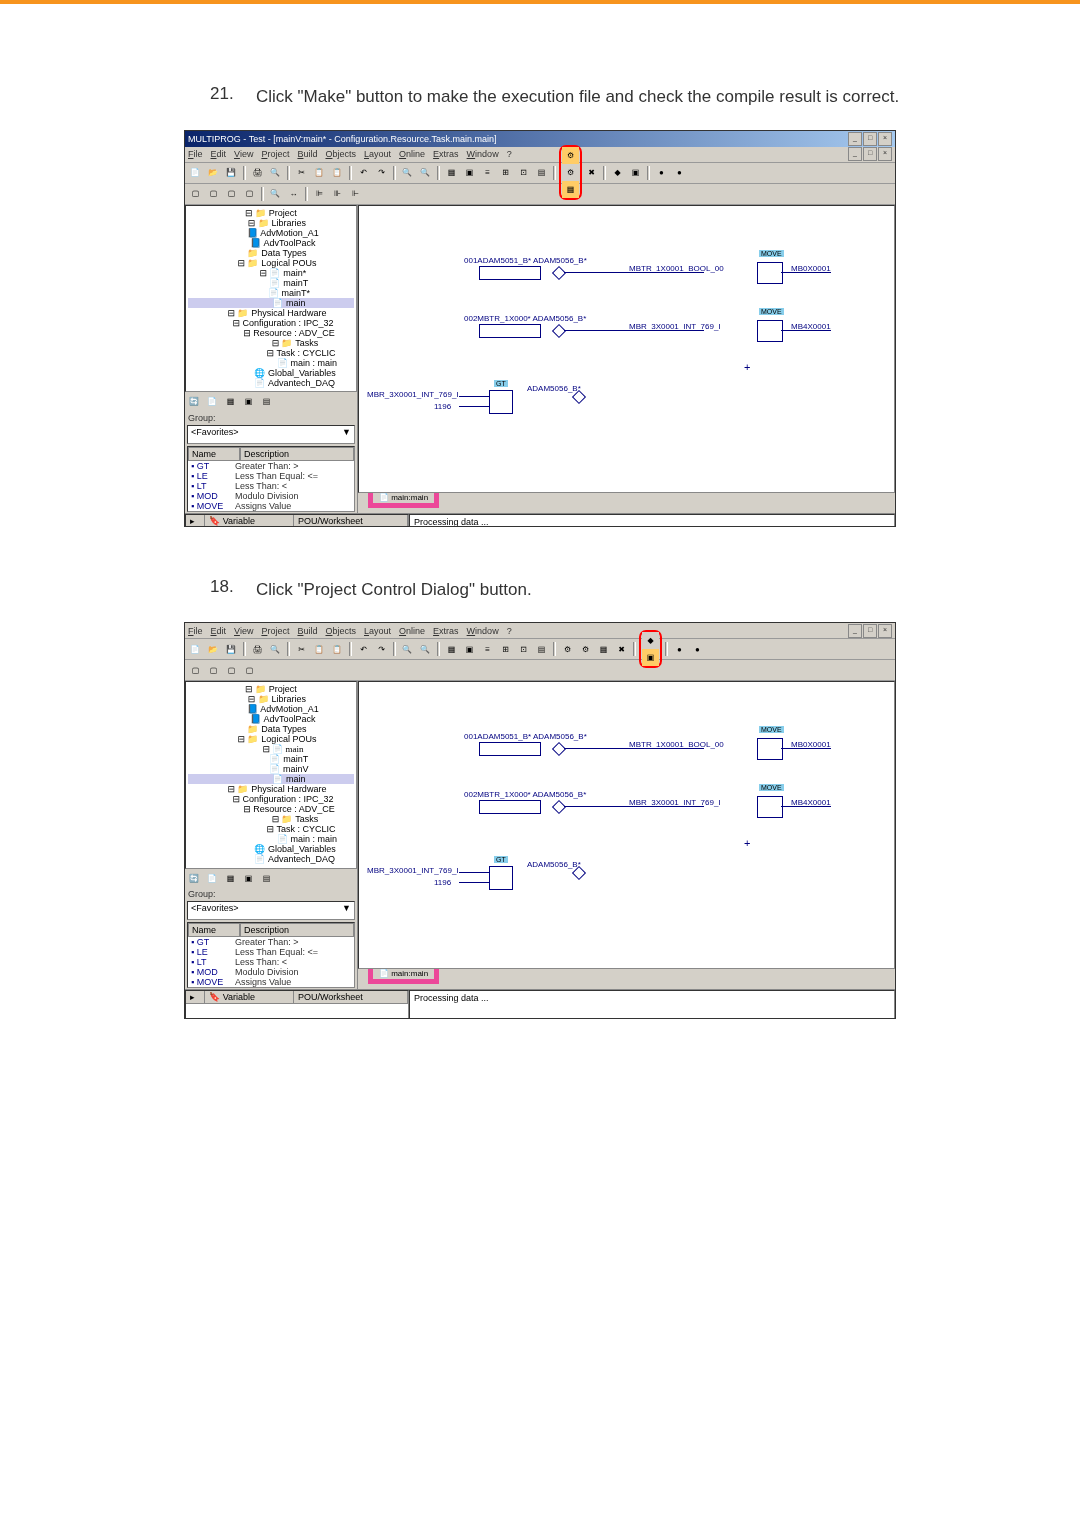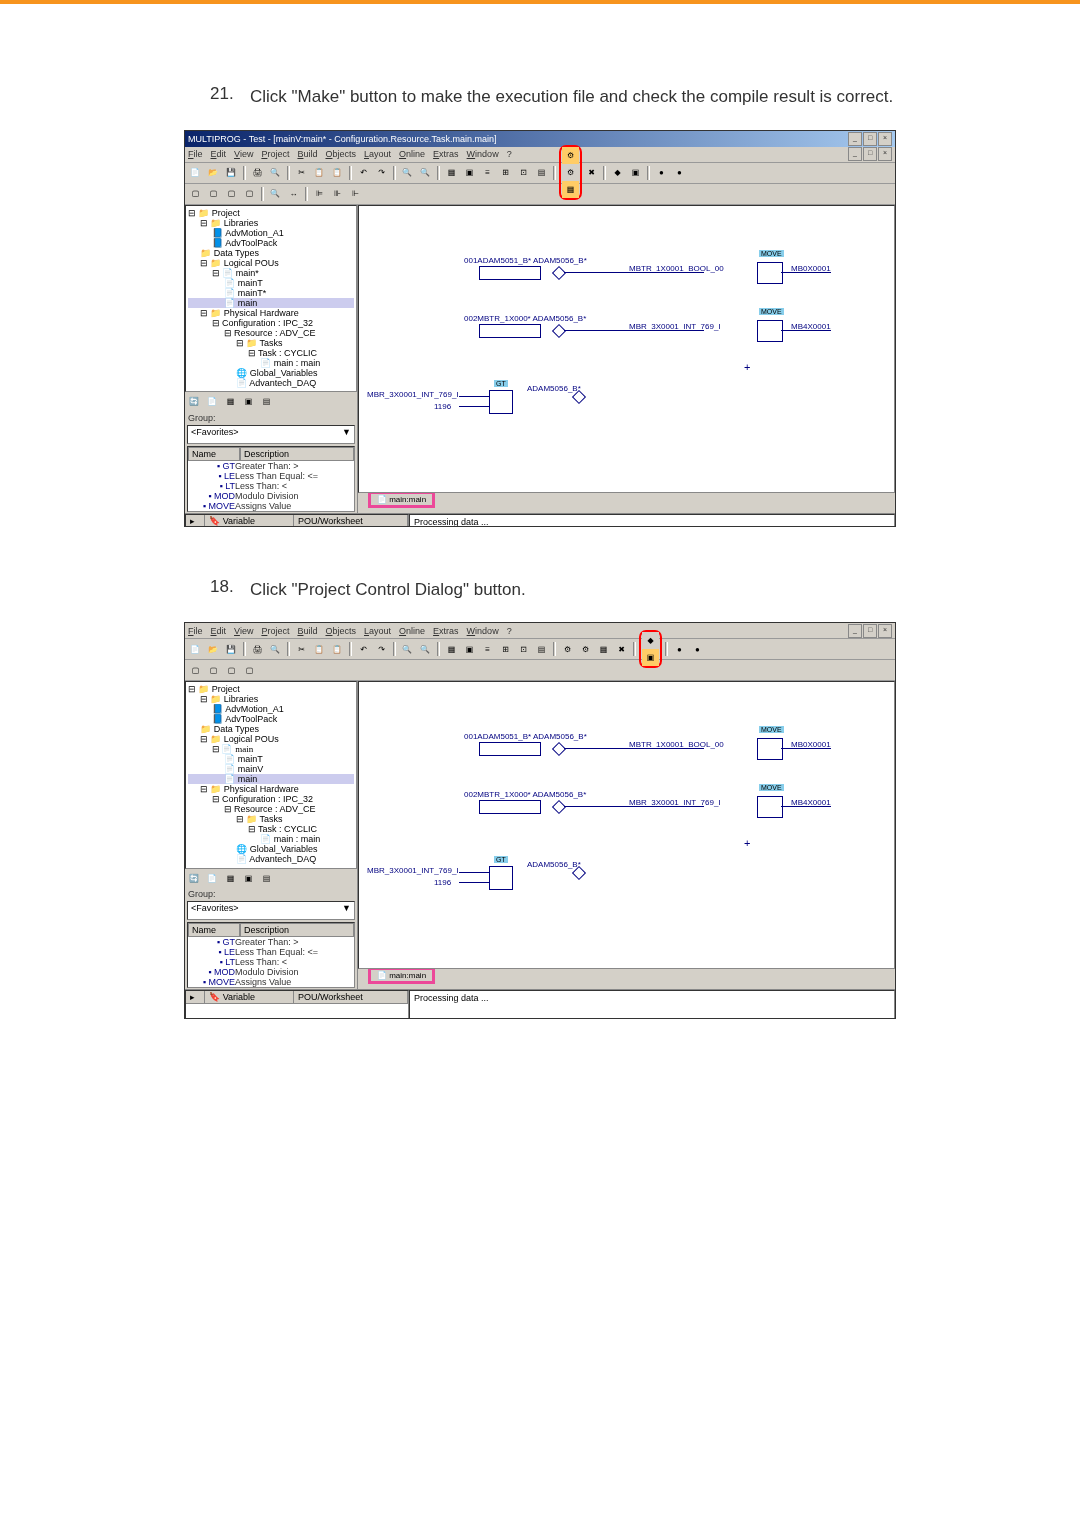--- a/index.html
+++ b/index.html
@@ -15,20 +15,21 @@
     }
     .top-space {
       height: 80px;
     }
     .content {
       padding: 0 60px;
     }
     .step-row {
       display: flex;
       margin-bottom: 20px;
+      gap: 6px;
     }
     .step-num {
       font-size: 17px;
       color: #333;
       padding-left: 150px;
       width: 40px;
       flex-shrink: 0;
     }
     .step-text {
       font-size: 17px;
@@ -141,20 +142,21 @@
       background: #fff;
       border: 1px inset #888;
       font-size: 9px;
       color: #000;
       overflow: hidden;
       padding: 2px;
     }
     .tree-item {
       white-space: nowrap;
       padding: 0;
+      text-align: center;
     }
     .toolbar-small {
       height: 18px;
       display: flex;
       align-items: center;
       padding: 1px;
       gap: 1px;
     }
     .group-panel {
       flex: 1;
@@ -193,21 +195,20 @@
       padding: 1px 3px;
     }
     .group-row {
       display: flex;
       font-size: 9px;
       padding: 0 3px;
     }
     .gr-name {
       width: 44px;
       color: #00008b;
-      text-align: right;
     }
     .gr-desc {
       color: #333;
     }
     .canvas-area {
       flex: 1;
       background: #fff;
       position: relative;
       border: 1px inset #888;
       overflow: hidden;
@@ -246,21 +247,21 @@
     }
     .tab-strip {
       height: 15px;
       display: flex;
       font-size: 8px;
       align-items: flex-end;
       padding-left: 10px;
     }
     .tab {
       padding: 1px 6px;
-      border: 3px solid #ec4899;
+      border: 5px solid #ec4899;
       background: #d4d0c8;
       margin-right: 1px;
     }
     .variable-area {
       height: 72px;
       display: flex;
       background: #d4d0c8;
       border-top: 1px solid #888;
     }
     .var-left {

